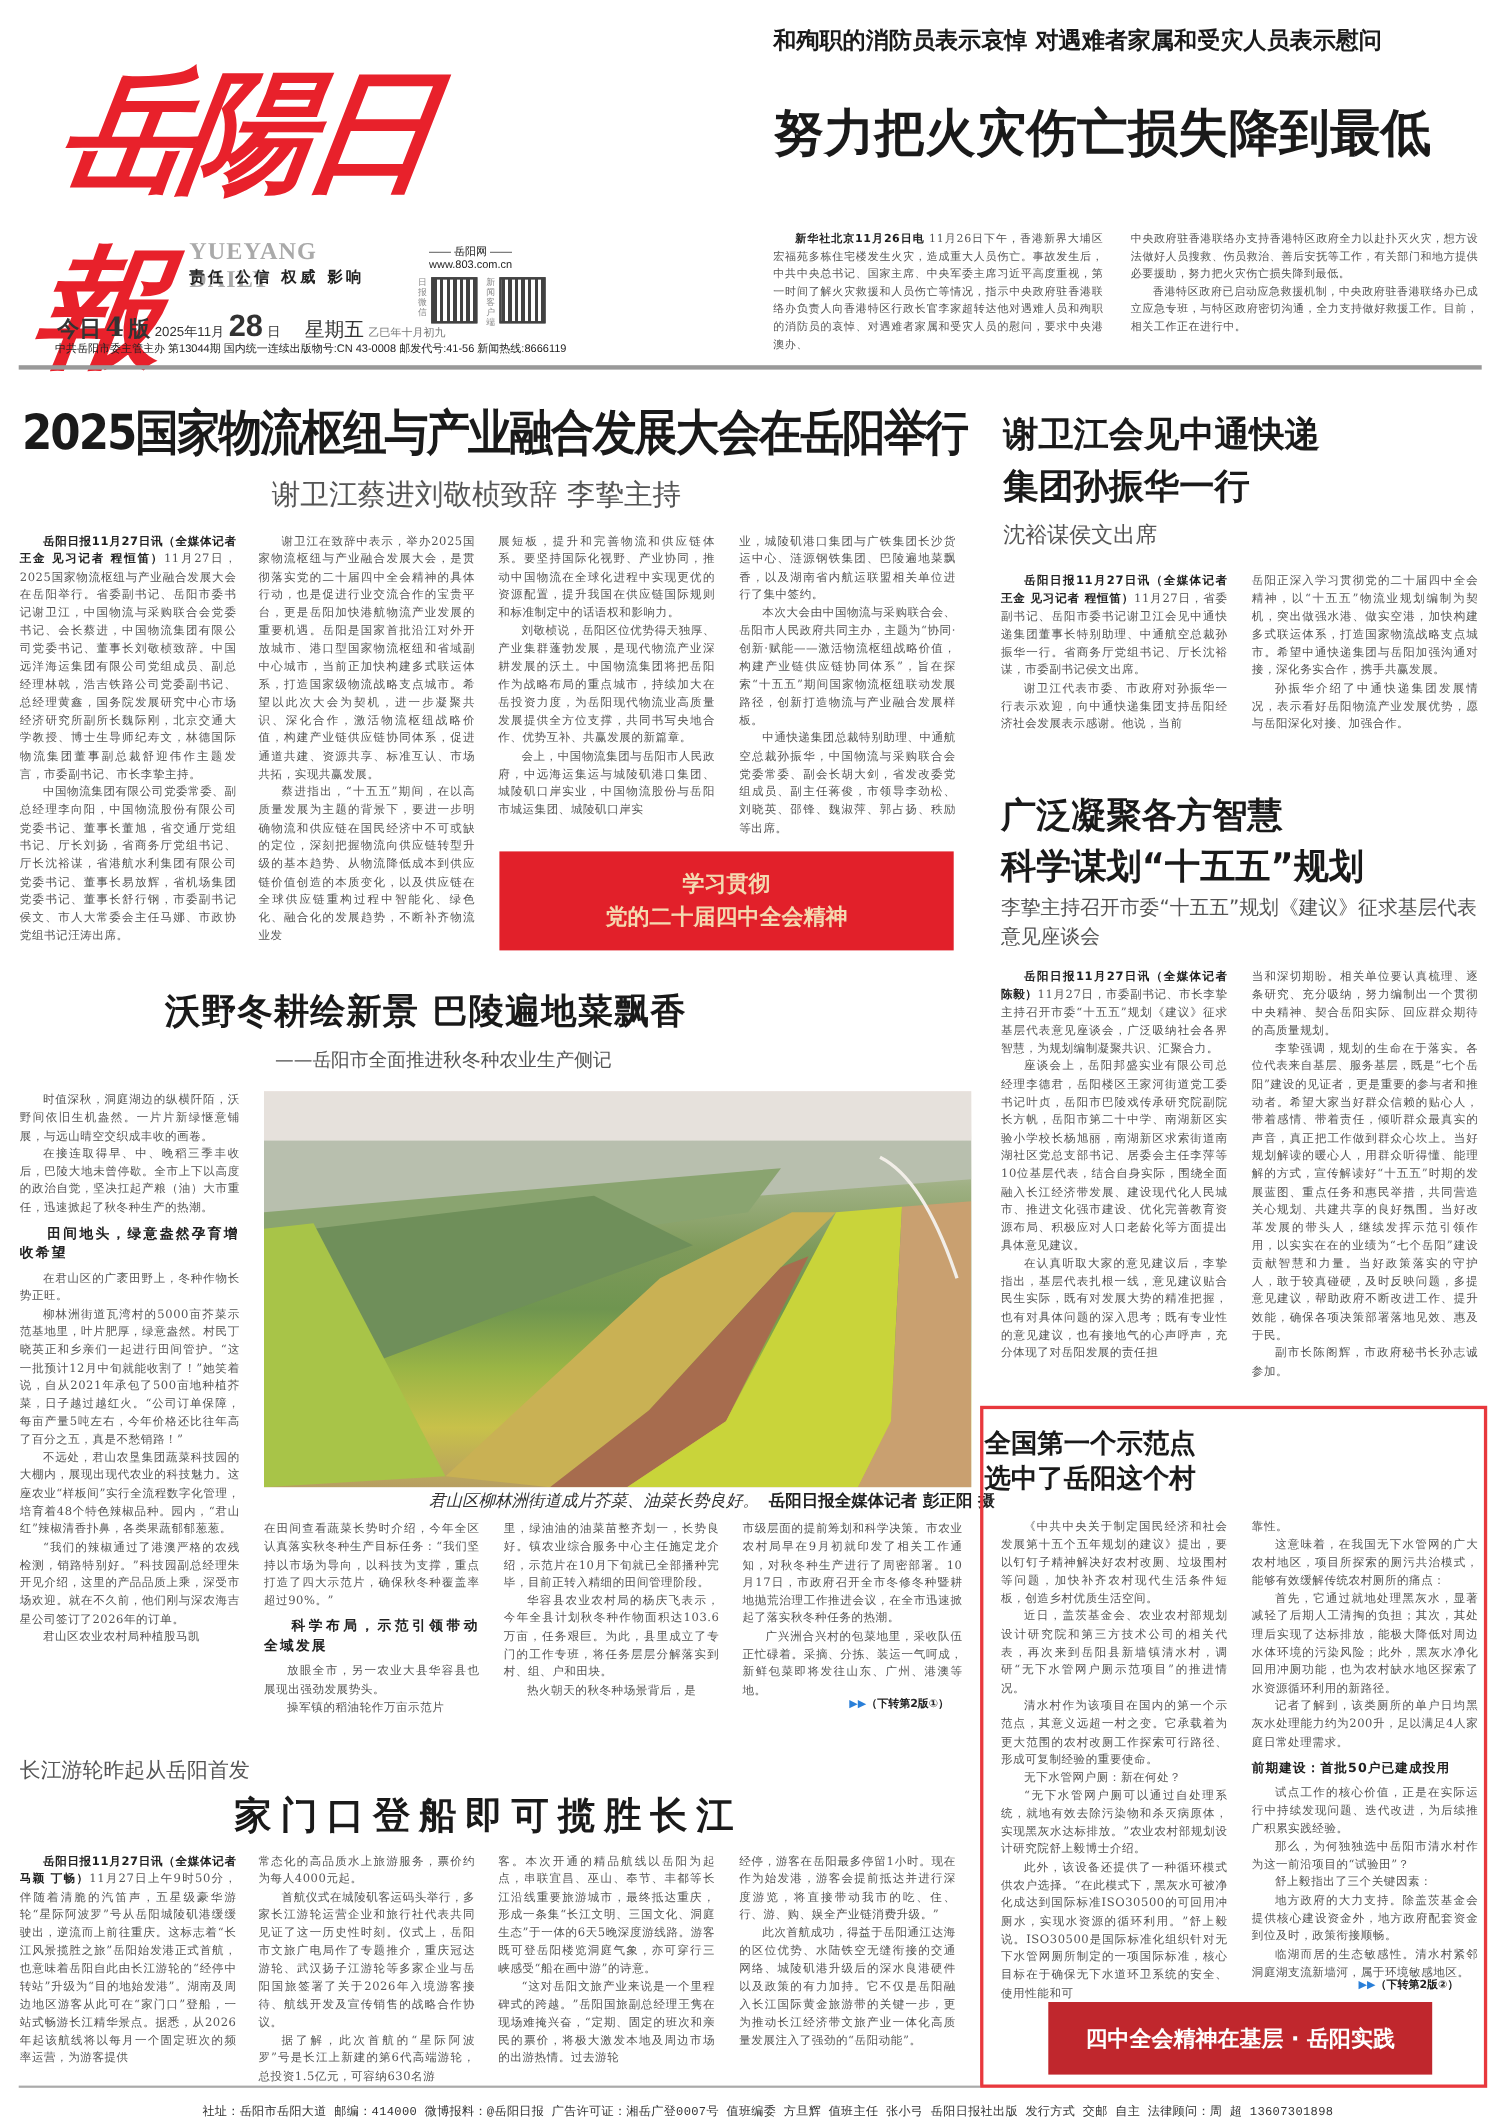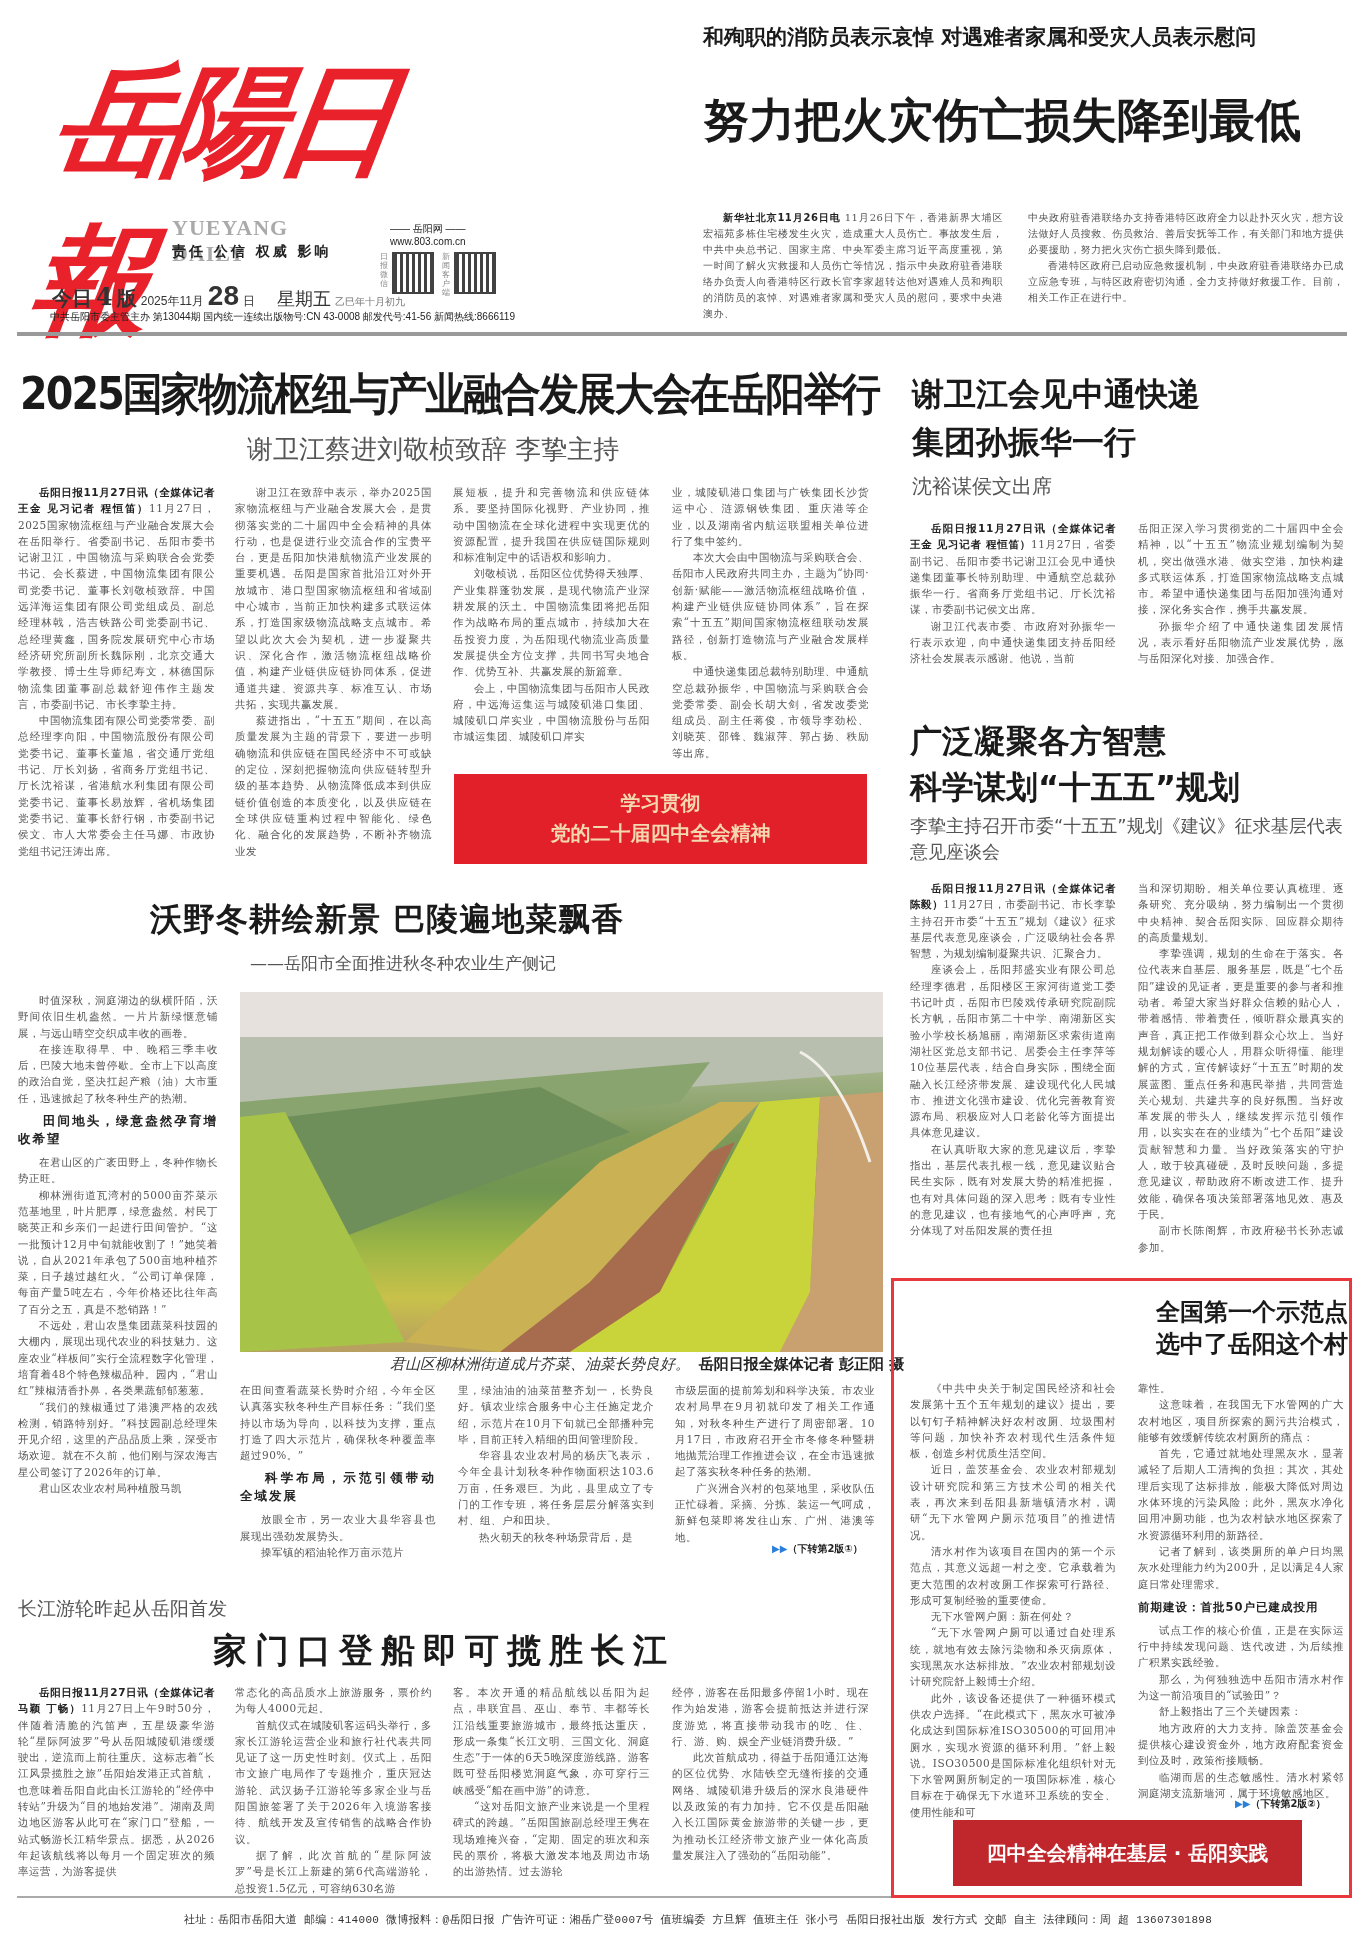--- a/index.html
+++ b/index.html
@@ -87,21 +87,21 @@
 <div class="abs body-txt" style="left:235px;top:484px;width:197px">
   <p>谢卫江在致辞中表示，举办2025国家物流枢纽与产业融合发展大会，是贯彻落实党的二十届四中全会精神的具体行动，也是促进行业交流合作的宝贵平台，更是岳阳加快港航物流产业发展的重要机遇。岳阳是国家首批沿江对外开放城市、港口型国家物流枢纽和省域副中心城市，当前正加快构建多式联运体系，打造国家级物流战略支点城市。希望以此次大会为契机，进一步凝聚共识、深化合作，激活物流枢纽战略价值，构建产业链供应链协同体系，促进通道共建、资源共享、标准互认、市场共拓，实现共赢发展。</p>
   <p>蔡进指出，“十五五”期间，在以高质量发展为主题的背景下，要进一步明确物流和供应链在国民经济中不可或缺的定位，深刻把握物流向供应链转型升级的基本趋势、从物流降低成本到供应链价值创造的本质变化，以及供应链在全球供应链重构过程中智能化、绿色化、融合化的发展趋势，不断补齐物流业发</p>
 </div>
 <div class="abs body-txt" style="left:453px;top:484px;width:197px">
   <p style="text-indent:0">展短板，提升和完善物流和供应链体系。要坚持国际化视野、产业协同，推动中国物流在全球化进程中实现更优的资源配置，提升我国在供应链国际规则和标准制定中的话语权和影响力。</p>
   <p>刘敬桢说，岳阳区位优势得天独厚、产业集群蓬勃发展，是现代物流产业深耕发展的沃土。中国物流集团将把岳阳作为战略布局的重点城市，持续加大在岳投资力度，为岳阳现代物流业高质量发展提供全方位支撑，共同书写央地合作、优势互补、共赢发展的新篇章。</p>
   <p>会上，中国物流集团与岳阳市人民政府，中远海运集运与城陵矶港口集团、城陵矶口岸实业，中国物流股份与岳阳市城运集团、城陵矶口岸实</p>
 </div>
 <div class="abs body-txt" style="left:672px;top:484px;width:197px">
-  <p style="text-indent:0">业，城陵矶港口集团与广铁集团长沙货运中心、涟源钢铁集团、重庆港等企业，以及湖南省内航运联盟相关单位进行了集中签约。</p>
+  <p style="text-indent:0">业，城陵矶港口集团与广铁集团长沙货运中心、涟源钢铁集团、巴陵遍地菜飘香，以及湖南省内航运联盟相关单位进行了集中签约。</p>
   <p>本次大会由中国物流与采购联合会、岳阳市人民政府共同主办，主题为“协同·创新·赋能——激活物流枢纽战略价值，构建产业链供应链协同体系”，旨在探索“十五五”期间国家物流枢纽联动发展路径，创新打造物流与产业融合发展样板。</p>
   <p>中通快递集团总裁特别助理、中通航空总裁孙振华，中国物流与采购联合会党委常委、副会长胡大剑，省发改委党组成员、副主任蒋俊，市领导李劲松、刘晓英、邵锋、魏淑萍、郭占扬、秩励等出席。</p>
 </div>
 
 <div class="abs redbox" style="left:454px;top:774px;width:413px;height:90px;padding-top:14px;font-size:20px;line-height:30px">
   <div>学习贯彻</div>
   <div>党的二十届四中全会精神</div>
 </div>
 
 <div class="abs hl-black" style="left:912px;top:370px;width:440px;font-size:32px;line-height:48px">
@@ -199,21 +199,21 @@
 <div class="abs body-txt" style="left:453px;top:1684px;width:197px">
   <p style="text-indent:0">客。本次开通的精品航线以岳阳为起点，串联宜昌、巫山、奉节、丰都等长江沿线重要旅游城市，最终抵达重庆，形成一条集“长江文明、三国文化、洞庭生态”于一体的6天5晚深度游线路。游客既可登岳阳楼览洞庭气象，亦可穿行三峡感受“船在画中游”的诗意。</p>
   <p>“这对岳阳文旅产业来说是一个里程碑式的跨越。”岳阳国旅副总经理王隽在现场难掩兴奋，“定期、固定的班次和亲民的票价，将极大激发本地及周边市场的出游热情。过去游轮</p>
 </div>
 <div class="abs body-txt" style="left:672px;top:1684px;width:197px">
   <p style="text-indent:0">经停，游客在岳阳最多停留1小时。现在作为始发港，游客会提前抵达并进行深度游览，将直接带动我市的吃、住、行、游、购、娱全产业链消费升级。”</p>
   <p>此次首航成功，得益于岳阳通江达海的区位优势、水陆铁空无缝衔接的交通网络、城陵矶港升级后的深水良港硬件以及政策的有力加持。它不仅是岳阳融入长江国际黄金旅游带的关键一步，更为推动长江经济带文旅产业一体化高质量发展注入了强劲的“岳阳动能”。</p>
 </div>
 
 <div class="abs" style="left:891px;top:1278px;width:461px;height:620px;border:3px solid #e8383d"></div>
-<div class="abs hl-black" style="left:895px;top:1296px;width:453px;text-align:right;font-size:24px;line-height:32px">
+<div class="abs hl-black" style="left:895px;top:1296px;width:453px;text-align:left;font-size:24px;line-height:32px">
   <div>全国第一个示范点</div>
   <div>选中了岳阳这个村</div>
 </div>
 <div class="abs body-txt" style="left:910px;top:1380px;width:206px">
   <p>《中共中央关于制定国民经济和社会发展第十五个五年规划的建议》提出，要以钉钉子精神解决好农村改厕、垃圾围村等问题，加快补齐农村现代生活条件短板，创造乡村优质生活空间。</p>
   <p>近日，盖茨基金会、农业农村部规划设计研究院和第三方技术公司的相关代表，再次来到岳阳县新墙镇清水村，调研“无下水管网户厕示范项目”的推进情况。</p>
   <p>清水村作为该项目在国内的第一个示范点，其意义远超一村之变。它承载着为更大范围的农村改厕工作探索可行路径、形成可复制经验的重要使命。</p>
   <p>无下水管网户厕：新在何处？</p>
   <p>“无下水管网户厕可以通过自处理系统，就地有效去除污染物和杀灭病原体，实现黑灰水达标排放。”农业农村部规划设计研究院舒上毅博士介绍。</p>
   <p>此外，该设备还提供了一种循环模式供农户选择。“在此模式下，黑灰水可被净化成达到国际标准ISO30500的可回用冲厕水，实现水资源的循环利用。”舒上毅说。ISO30500是国际标准化组织针对无下水管网厕所制定的一项国际标准，核心目标在于确保无下水道环卫系统的安全、使用性能和可</p>

